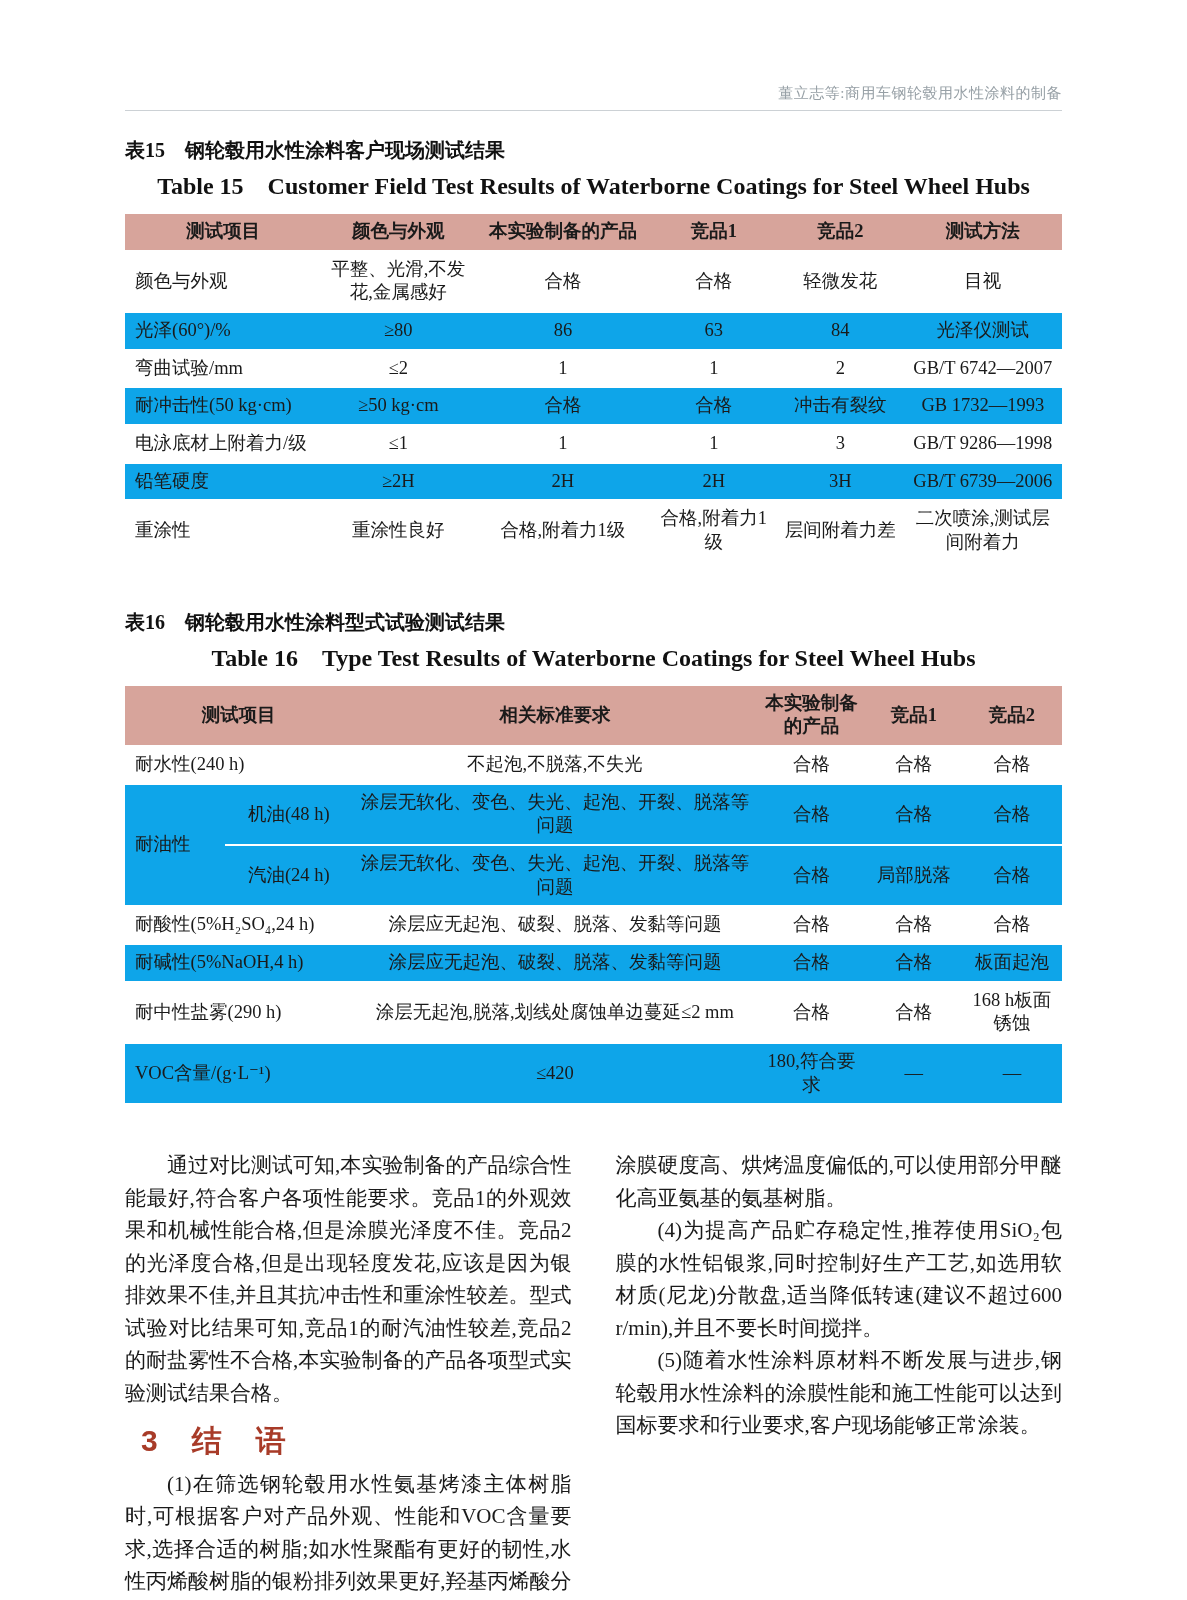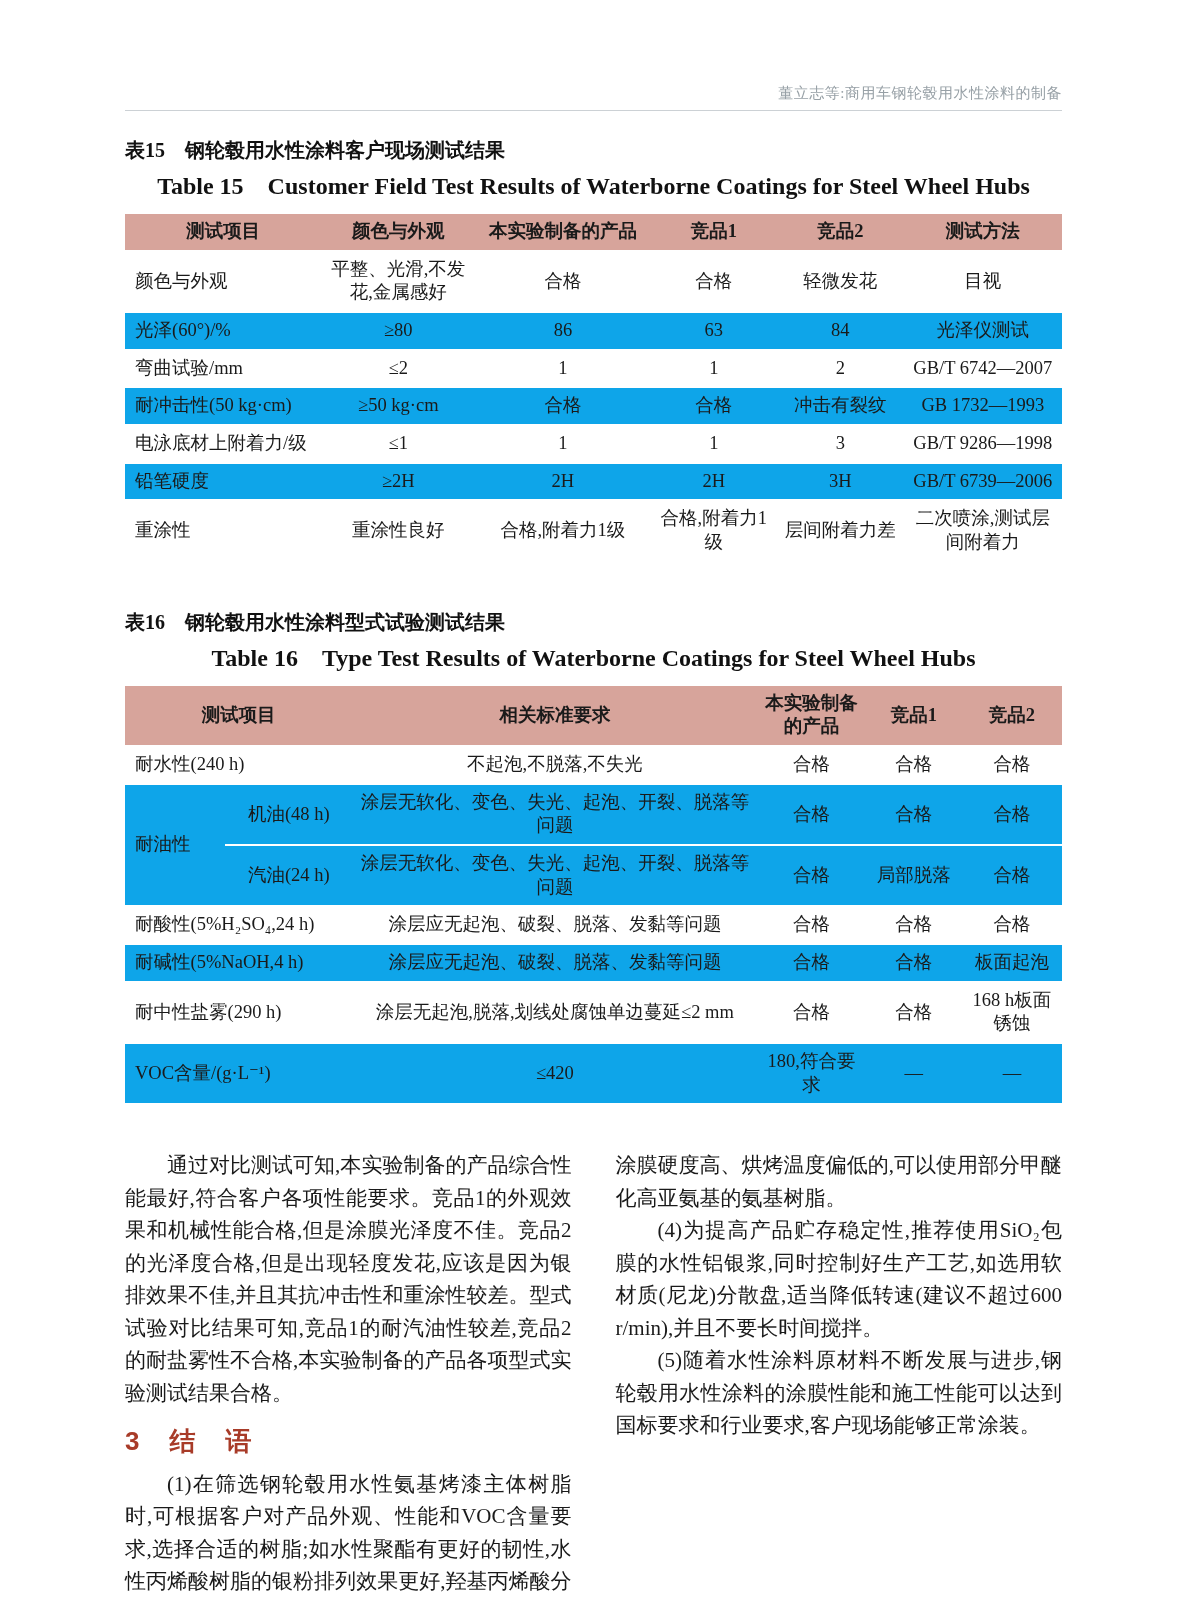--- a/index.html
+++ b/index.html
@@ -55,23 +55,23 @@
   }
   .t16-block{margin-top:20px;}
   
   .columns{
     display:flex;gap:44px;margin-top:44px;flex:0 0 auto;
   }
   .col{width:447px;font-size:21px;line-height:32.5px;text-align:justify;}
   .col p{margin:0;}
   .col p.ind{text-indent:2em;}
   .section-heading{
-    margin:16px 0 10px 0;
+    margin:16px 0 10px 16px;
     font-family:"Liberation Sans","DejaVu Sans",sans-serif;
-    font-size:26px;font-weight:700;color:#a83b28;
+    font-size:30px;font-weight:700;color:#a83b28;
     letter-spacing:2px;
   }
 </style>
 </head>
 <body>
 
 <div class="page">
 
   <div class="run-head">董立志等:商用车钢轮毂用水性涂料的制备</div>
 

